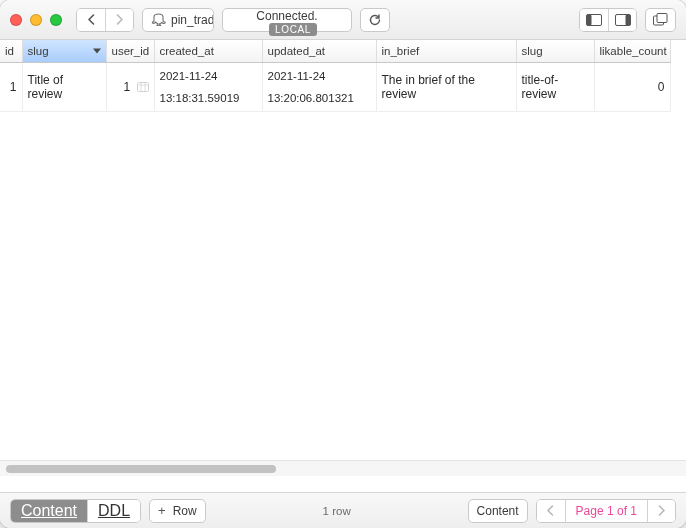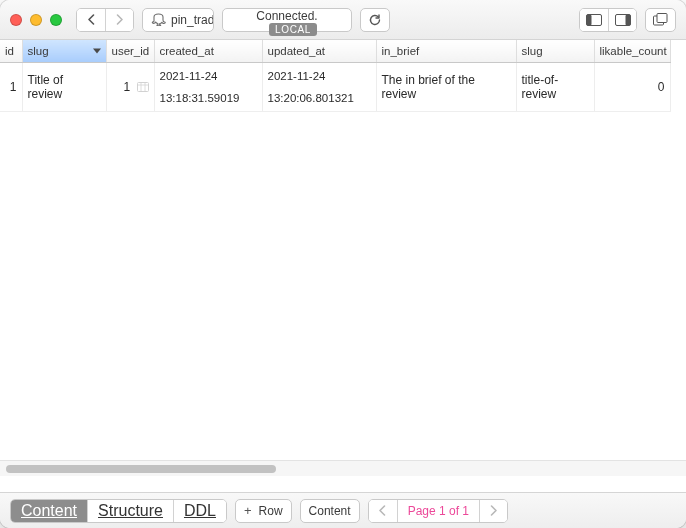--- a/index.html
+++ b/index.html
@@ -377,29 +377,29 @@
       </table>
     </div>
     <div class="hscroll">
       <div class="thumb"></div>
     </div>
   </div>
 
   <div class="bottombar">
     <div class="seg tabs">
       <div class="seg-btn active">Content</div>
-      <div class="seg-btn">Structure</div>
       <div class="seg-btn">DDL</div>
     </div>
 
     <div class="tb-btn">
       <span class="plus">+</span>
       <span>Row</span>
     </div>
 
+    <div class="rowcount">1 row</div>
 
     <div class="tb-btn">
       <span>Content</span>
     </div>
 
     <div class="seg">
       <div class="seg-btn">
         <span>
           <svg width="9" height="11" viewBox="0 0 9 11">
               <path d="M6.5 1 2 5.5 6.5 10" fill="none" stroke="#b8b8b8" stroke-width="1.6" stroke-linecap="round" stroke-linejoin="round"></path>

